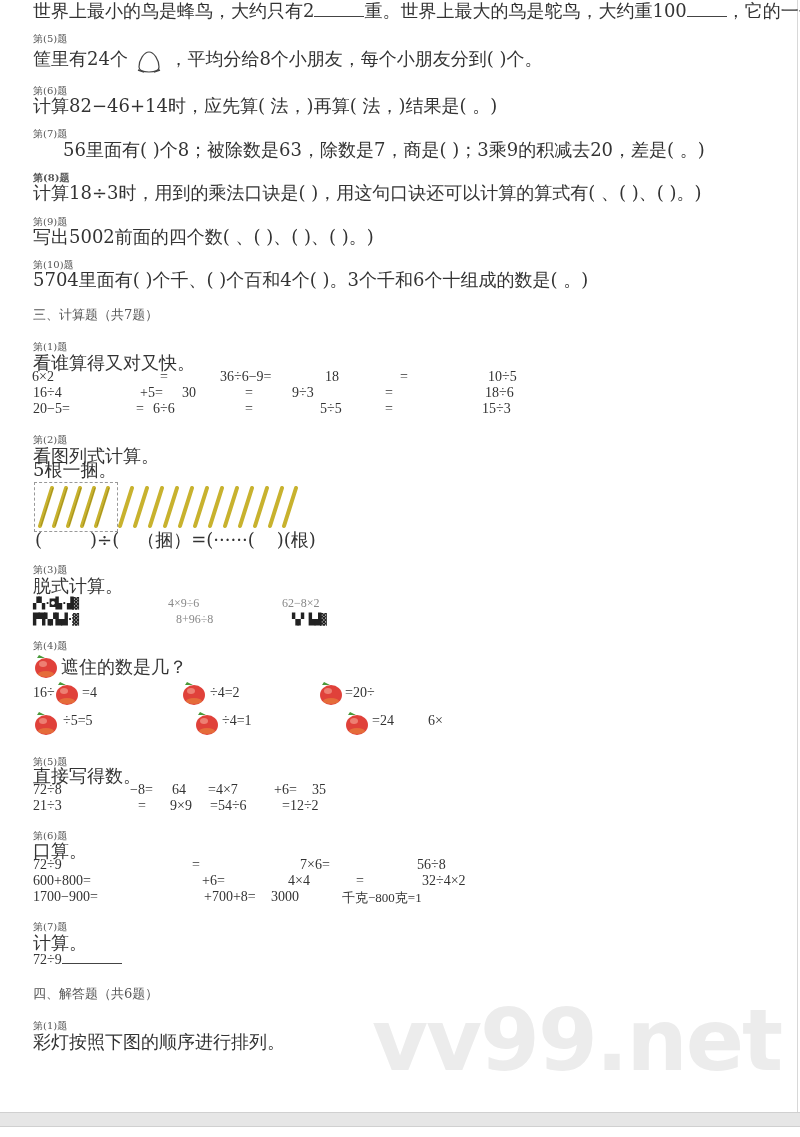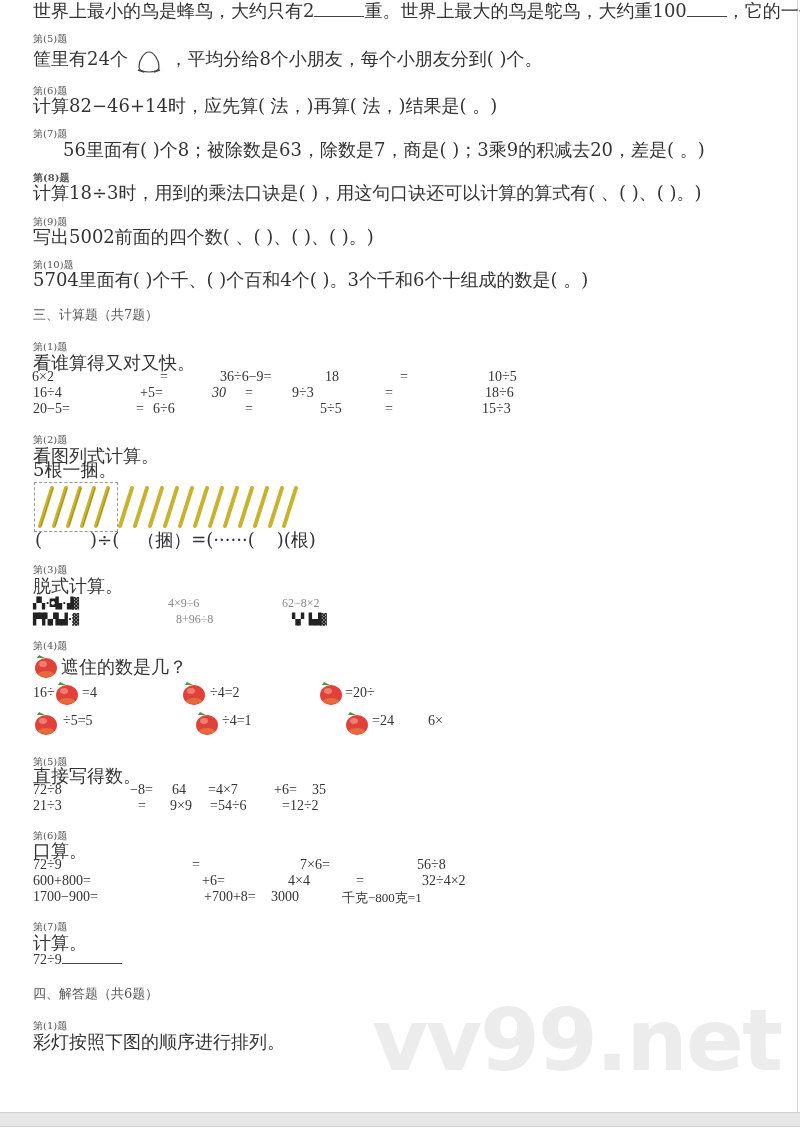--- a/index.html
+++ b/index.html
@@ -68,21 +68,21 @@
     <span class="eq" style="left:32px; top:369px;">6×2</span>
     <span class="eq" style="left:160px; top:369px;">=</span>
     <span class="eq" style="left:220px; top:369px;">36÷6−9=</span>
     <span class="eq" style="left:325px; top:369px;">18</span>
     <span class="eq" style="left:400px; top:369px;">=</span>
     <span class="eq" style="left:488px; top:369px;">10÷5</span>
   </div>
   <div>
     <span class="eq" style="left:33px; top:385px;">16÷4</span>
     <span class="eq" style="left:140px; top:385px;">+5=</span>
-    <span class="eq" style="left:212px; top:385px;font-style:italic;">30</span>
+    <span class="eq" style="left:182px; top:385px;">30</span>
     <span class="eq" style="left:245px; top:385px;">=</span>
     <span class="eq" style="left:292px; top:385px;">9÷3</span>
     <span class="eq" style="left:385px; top:385px;">=</span>
     <span class="eq" style="left:485px; top:385px;">18÷6</span>
   </div>
   <div>
     <span class="eq" style="left:33px; top:401px;">20−5=</span>
     <span class="eq" style="left:136px; top:401px;">=</span>
     <span class="eq" style="left:153px; top:401px;">6÷6</span>
     <span class="eq" style="left:245px; top:401px;">=</span>

